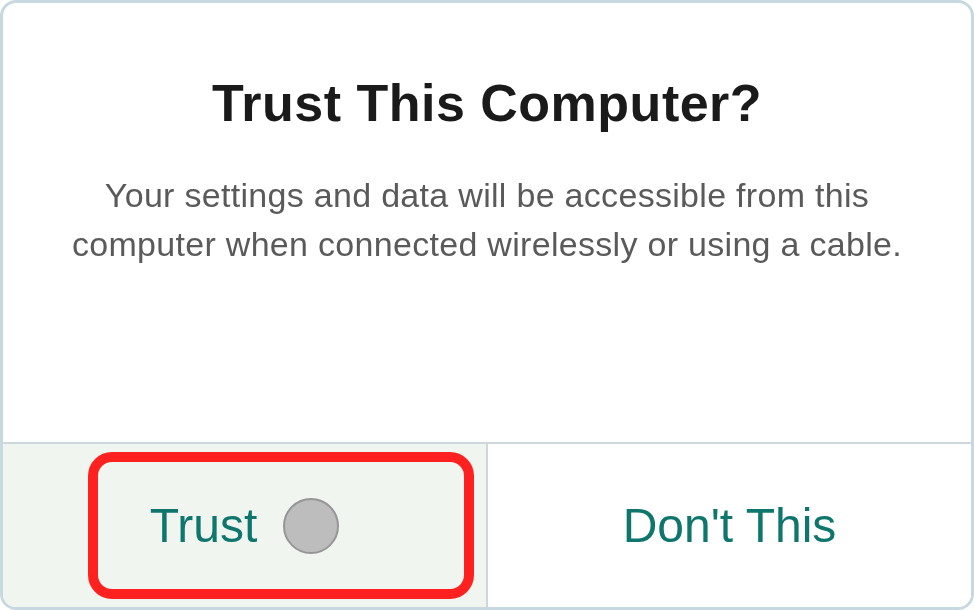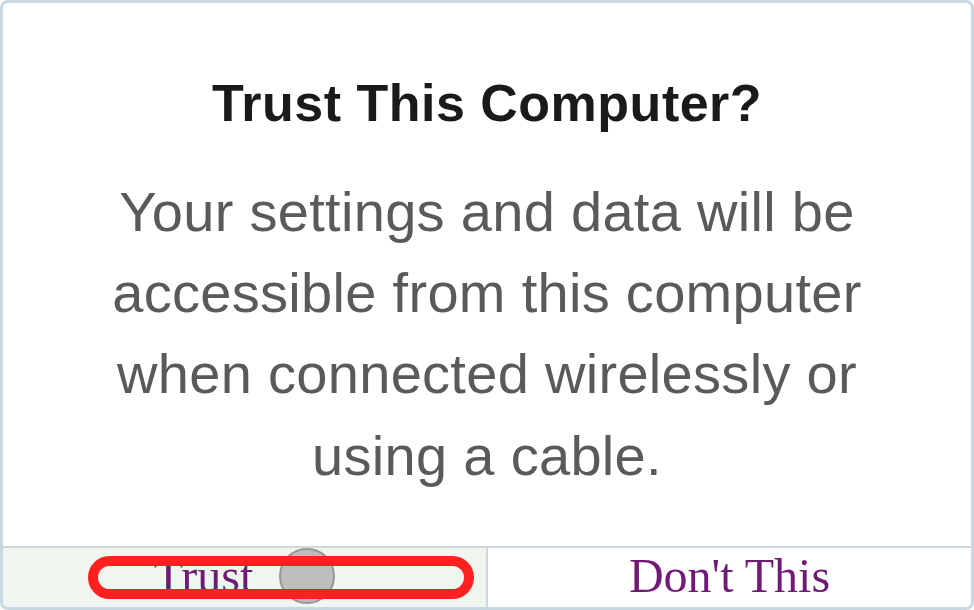--- a/index.html
+++ b/index.html
@@ -14,21 +14,21 @@
       background: #ffffff;
       font-family: -apple-system, BlinkMacSystemFont, "Helvetica Neue", Helvetica, Arial, sans-serif;
       overflow: hidden;
     }
     
     .dialog {
       width: 974px;
       height: 610px;
       background: #ffffff;
       border: 3px solid #c8d8e0;
-      border-radius: 8px;
+      border-radius: 16px;
       display: flex;
       flex-direction: column;
       overflow: hidden;
     }
     
     .dialog-content {
       flex: 1;
       padding: 70px 60px 50px 60px;
       display: flex;
       flex-direction: column;
@@ -39,47 +39,46 @@
     .dialog-title {
       font-size: 52px;
       font-weight: 600;
       color: #1a1a1a;
       text-align: center;
       margin-bottom: 38px;
       letter-spacing: 0.5px;
     }
     
     .dialog-message {
-      font-size: 56px;
+      font-size: 34px;
       font-weight: 300;
       color: #5a5a5a;
       text-align: center;
       line-height: 1.45;
       letter-spacing: 0.3px;
       max-width: 860px;
     }
     
     .dialog-buttons {
       display: flex;
       border-top: 2px solid #cdd8de;
       height: 165px;
     }
     
     .dialog-button {
       flex: 1;
       display: flex;
-      align-items: flex-start;
+      align-items: center;
       justify-content: center;
       font-size: 48px;
       font-weight: 400;
-      color: #701a75;
+      color: #0f766e;
       background: #ffffff;
       cursor: pointer;
       position: relative;
-      font-family: Liberation Serif, serif;
     }
     
     .dialog-button.left {
       background: #f0f5f0;
       border-right: 2px solid #cdd8de;
     }
     
     .highlight-box {
       position: absolute;
       top: 8px;

